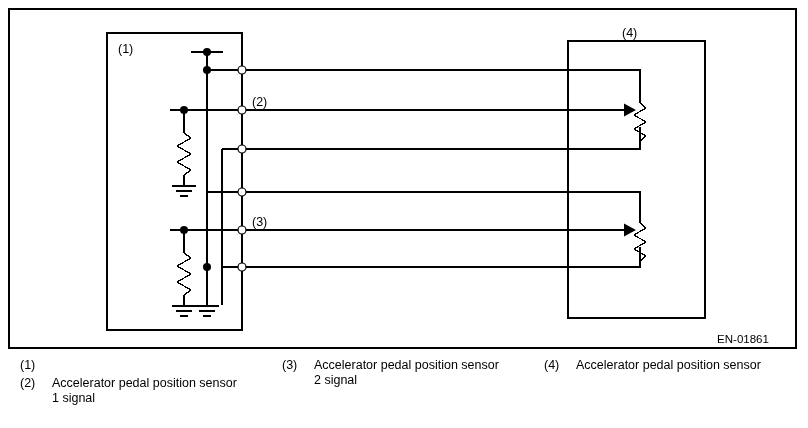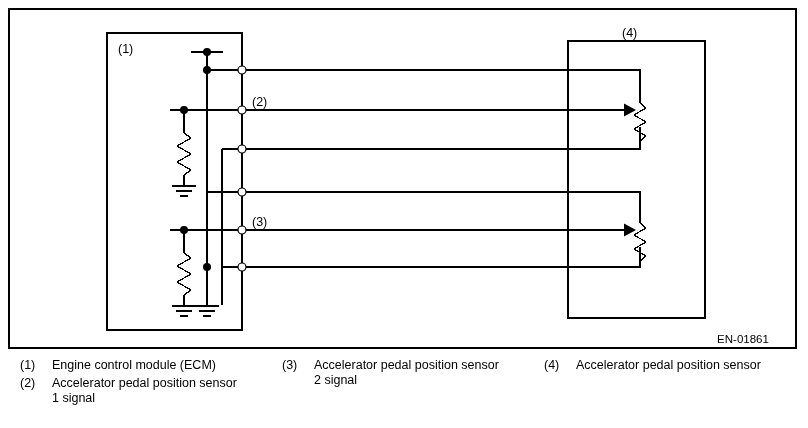--- a/index.html
+++ b/index.html
@@ -107,21 +107,20 @@
       <text x="252" y="226">(3)</text>
       <text x="622" y="37">(4)</text>
       <text x="743" y="343" font-size="11.5" text-anchor="middle">EN-01861</text>
     </g>
   </svg>
 
   <div class="legend">
     <div class="legend-col" id="col1">
       <div class="legend-row">
         <span class="legend-num">(1)</span>
-        <span class="legend-txt">Engine control module (ECM)</span>
       </div>
       <div class="legend-row">
         <span class="legend-num">(2)</span>
         <span class="legend-txt">Accelerator pedal position sensor
 1 signal</span>
       </div>
     </div>
     <div class="legend-col" id="col2">
       <div class="legend-row">
         <span class="legend-num">(3)</span>

